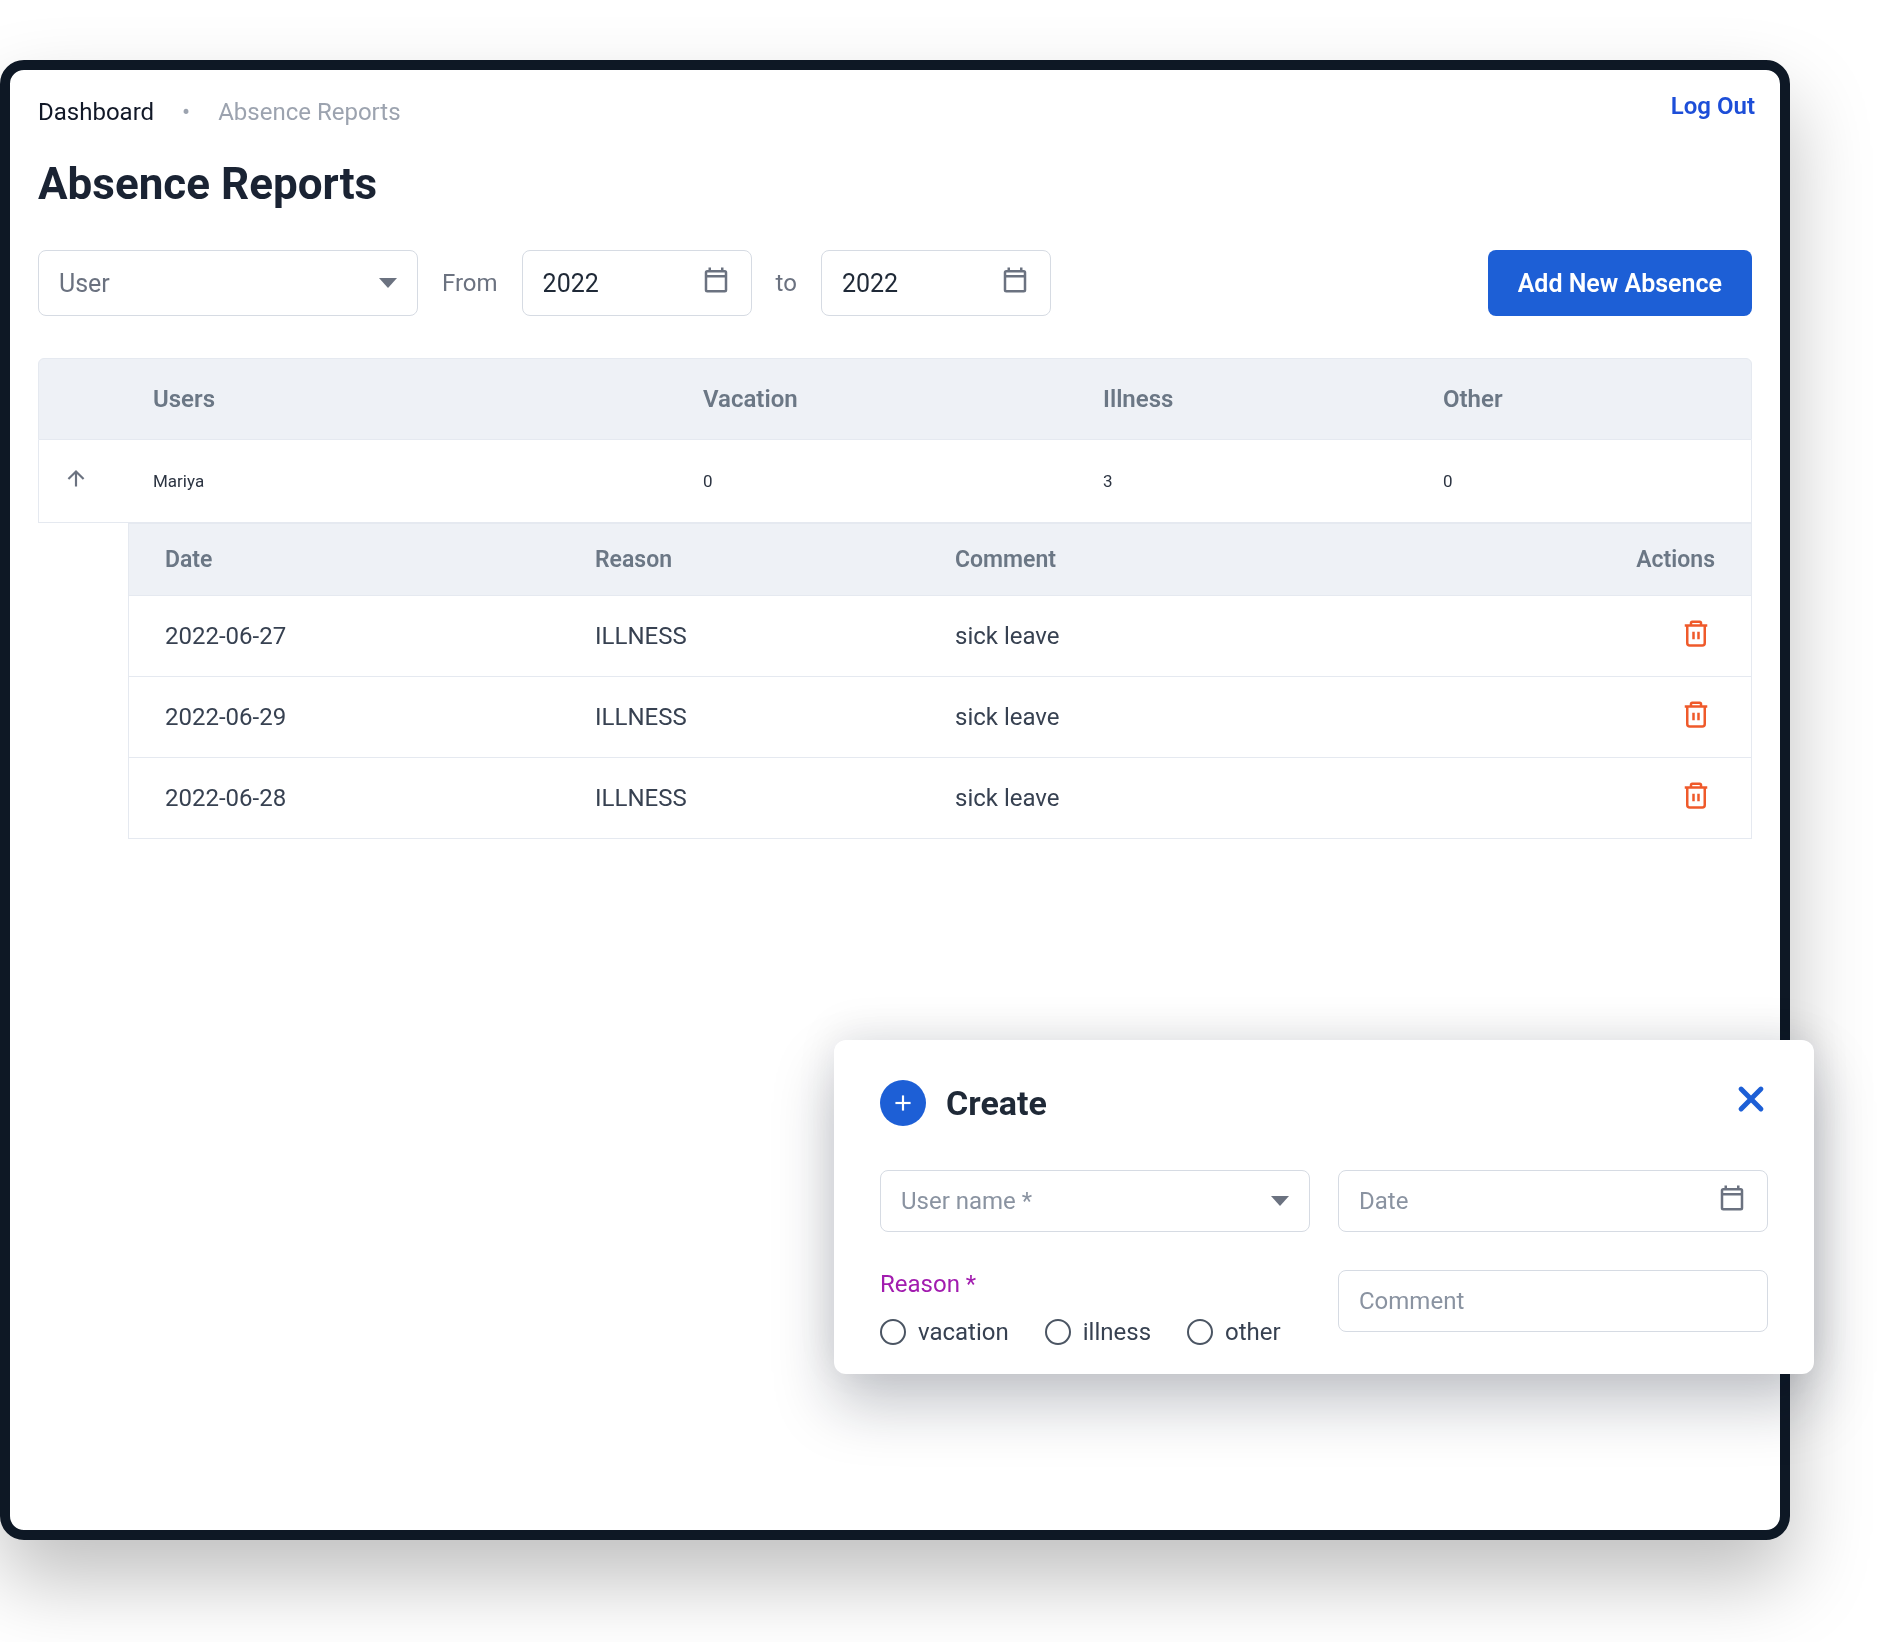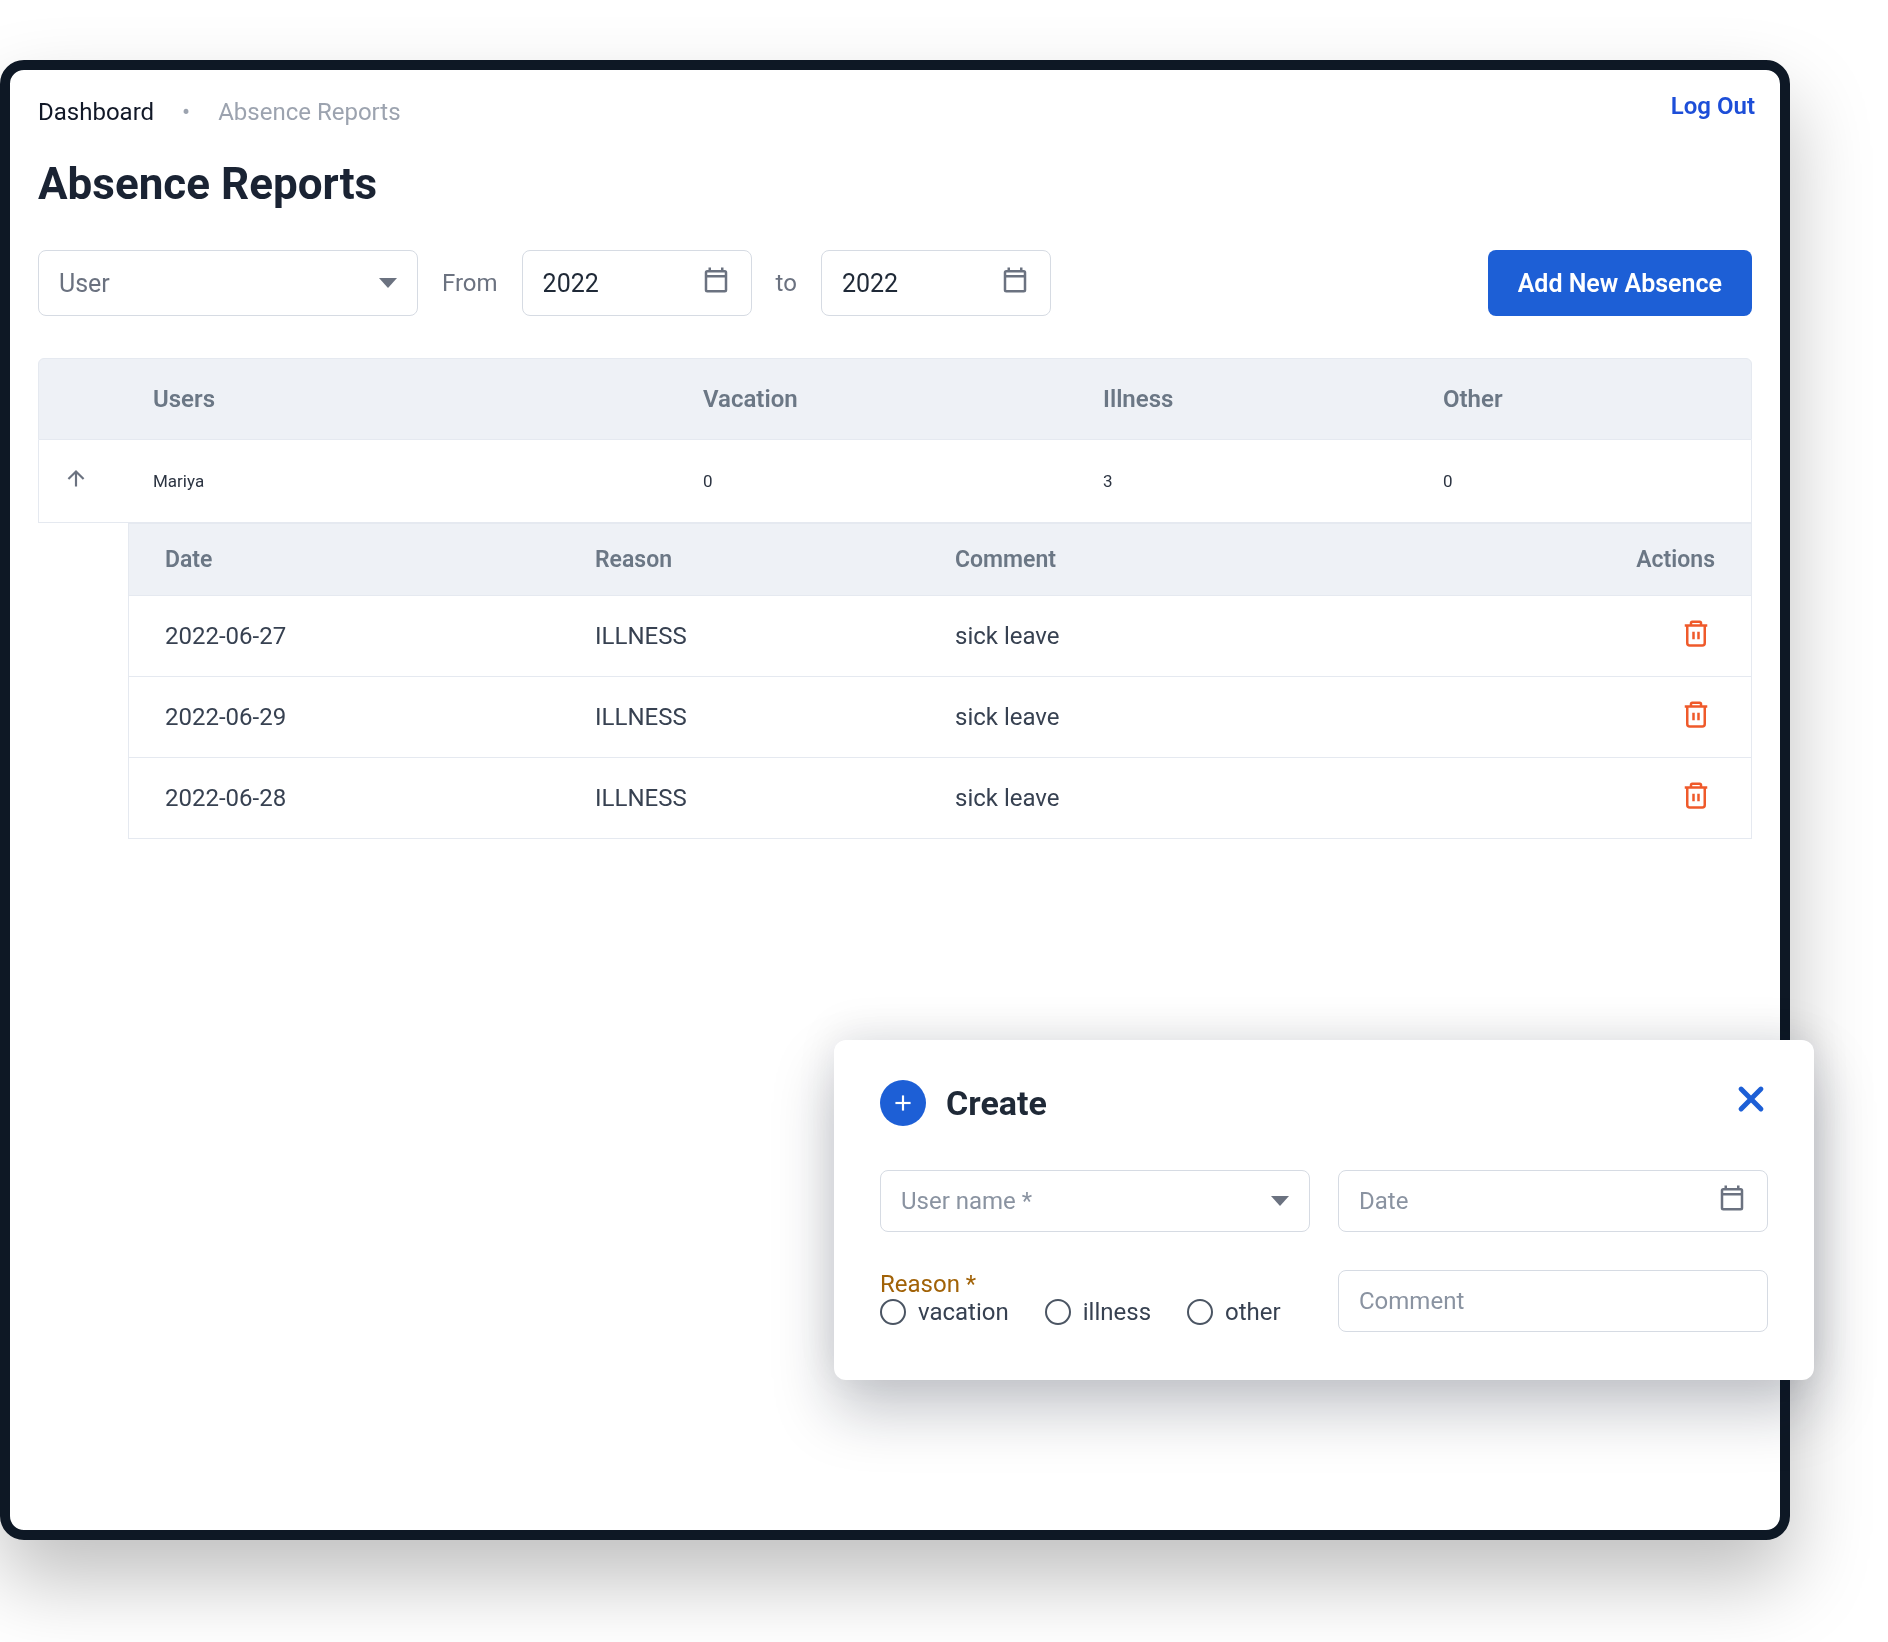--- a/index.html
+++ b/index.html
@@ -148,36 +148,36 @@
   .trash-icon svg { width: 30px; height: 30px; stroke: #ef5a2b; fill: none; stroke-width: 2; cursor: pointer; }
 
   .modal {
     position: absolute;
     left: 834px;
     top: 1040px;
     width: 980px;
     background: #fff;
     border-radius: 12px;
     box-shadow: 0 30px 60px rgba(15,23,42,0.25), 0 -10px 40px rgba(15,23,42,0.08);
-    padding: 40px 46px 48px 46px;
+    padding: 40px 46px 28px 46px;
   }
   .modal-head { display: flex; align-items: center; gap: 20px; position: relative; }
   .plus-circle {
     width: 46px; height: 46px; border-radius: 50%; background: #1d5fd6; display: flex; align-items:center; justify-content:center;
   }
   .plus-circle svg { width: 26px; height: 26px; fill: #fff; }
   .modal-title { font-size: 34px; font-weight: 700; color: #1f2937; }
   .close-icon { position: absolute; right: 0; top: 2px; cursor: pointer; }
   .close-icon svg { width: 34px; height: 34px; stroke: #1d5fd6; stroke-width: 3.5; fill:none; stroke-linecap: round; }
   .modal-fields { margin-top: 44px; display: grid; grid-template-columns: 1fr 1fr; gap: 28px; }
   .input-box {
     border: 1px solid #d6dbe3; border-radius: 8px; height: 62px; padding: 0 20px; display:flex; align-items:center; justify-content:space-between; color:#8a93a1; font-size:24px;
   }
   .modal-reason { margin-top: 38px; display: grid; grid-template-columns: 1fr 1fr; gap: 28px; align-items: start; }
-  .reason-label { color:#a16207; font-size: 24px; display:block; }
+  .reason-label { color:#a21caf; font-size: 24px; margin-bottom: 20px; display:block; }
   .radio-row { display:flex; gap: 36px; align-items:center; }
   .radio-item { display:flex; gap: 12px; align-items:center; font-size: 24px; color:#374151; cursor:pointer; }
   .radio-circle { width: 26px; height: 26px; border: 2.5px solid #4b5563; border-radius: 50%; }
   .modal-actions { display:flex; justify-content:flex-end; gap: 20px; margin-top: 90px; }
   .btn-cancel {
     border: 1px solid #d6dbe3; border-radius: 8px; height: 56px; padding: 0 26px; display:flex; align-items:center; font-size:24px; font-weight:600; color:#1f2937; cursor:pointer; background:#fff;
   }
   .btn-submit {
     background:#1d5fd6; color:#fff; border-radius:8px; height:56px; padding: 0 30px; display:flex; align-items:center; font-size:24px; font-weight:600; cursor:pointer;
   }

